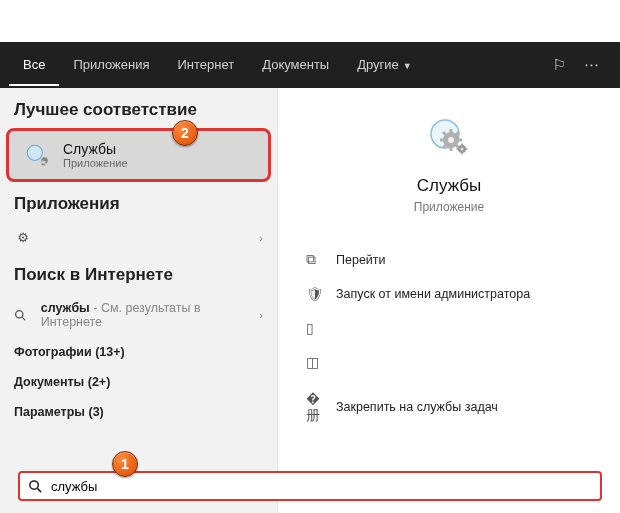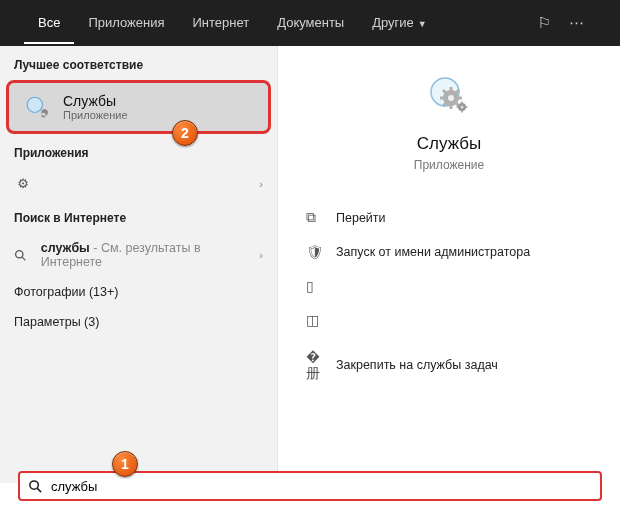--- a/index.html
+++ b/index.html
@@ -1,44 +1,44 @@
 <!DOCTYPE html>
 <html><head>
 <meta charset="utf-8">
 <style>
 * { margin: 0; padding: 0; box-sizing: border-box; font-family: "Segoe UI", Arial, sans-serif; }
 body { width: 620px; height: 513px; background: #fff; overflow: hidden; position: relative; }
 
-.topbar { background: #202020; height: 46px; display: flex; align-items: center; padding: 0 24px; }
+.topbar { background: #202020; height: 46px; display: flex; align-items: center; padding: 0 9px; margin-top: 42px; }
 .tabs { display: flex; gap: 0; }
 .tab { color: #d0d0d0; font-size: 13px; padding: 12px 14px; cursor: pointer; border-bottom: 2px solid transparent; }
 .tab.active { color: #fff; border-bottom: 2px solid #fff; }
 .tab .chev { margin-left: 4px; font-size: 9px; }
 .topbar-right { margin-left: auto; display: flex; gap: 18px; padding-right: 12px; color: #d0d0d0; }
 .topbar-right span { cursor: pointer; font-size: 15px; }
 
 .main { display: flex; height: 437px; }
 .left { width: 278px; background: #f2f2f2; position: relative; border-right: 1px solid #e5e5e5; }
 .right { flex: 1; background: #fff; padding-top: 26px; }
 
-.section-label { font-size: 12px; font-weight: 600; color: #222; padding: 12px 14px 8px; }
+.section-label { font-size: 17px; font-weight: 600; color: #222; padding: 12px 14px 8px; }
 .result-hero {
   display: flex; align-items: center; gap: 12px; padding: 10px 14px; background: #d8d8d8;
   border: 3px solid #d33; border-radius: 8px; margin: 0 6px; position: relative;
 }
 .result-hero .icon { width: 28px; height: 28px; display:flex; align-items:center; justify-content:center; }
 .result-hero .txt .t { font-size: 14px; color: #111; }
 .result-hero .txt .s { font-size: 11px; color: #666; }
 
 .row { display: flex; align-items: center; gap: 10px; padding: 8px 14px; font-size: 12.5px; color: #222; cursor: pointer; }
 .row .ico { width: 18px; text-align: center; color: #555; font-size: 13px; }
 .row .chev-r { margin-left: auto; color: #888; font-size: 11px; }
 .row .dim { color: #888; }
 .row .bold { font-weight: 600; }
-.simple { padding: 8px 14px; font-size: 12.5px; color: #222; cursor: pointer; }
+.simple { padding: 8px 14px; font-size: 12.5px; color: #222; cursor: pointer; font-weight: bold; }
 
 .right-hero { text-align: center; }
 .right-hero .bigicon { margin: 0 auto 14px; width: 48px; height: 48px; }
 .right-hero .title { font-size: 17px; color: #111; margin-bottom: 4px; }
 .right-hero .subtitle { font-size: 12px; color: #777; margin-bottom: 28px; }
 .action { display: flex; align-items: center; gap: 12px; padding: 9px 28px; font-size: 12.5px; color: #222; cursor: pointer; }
 .action .ico { width: 18px; color: #555; font-size: 14px; }
 
 .searchbar {
   position: absolute; left: 18px; bottom: 12px; width: 584px; height: 30px;
@@ -108,20 +108,21 @@
         <svg width="13" height="13" viewBox="0 0 16 16">
             <circle cx="6.5" cy="6.5" r="4.5" fill="none" stroke="#555" stroke-width="1.6"></circle>
             <line x1="10" y1="10" x2="14" y2="14" stroke="#555" stroke-width="1.6"></line>
           </svg>
       </span>
       <span><span class="bold">службы</span><span class="dim"> - См. результаты в Интернете</span></span>
       <span class="chev-r">›</span>
     </div>
 
     <div class="simple">Фотографии (13+)</div>
+    <div class="simple">Документы (2+)</div>
     <div class="simple">Параметры (3)</div>
   </div>
 
   <div class="right">
     <div class="right-hero">
       <div class="bigicon">
         <svg width="48" height="48" viewBox="0 0 48 48">
           <circle cx="20" cy="20" r="14" fill="#eaf4fb" stroke="#8cbfe2" stroke-width="1.5"></circle>
           <g transform="translate(26,26)">
               <circle r="8" fill="#b0b0b0"></circle>

